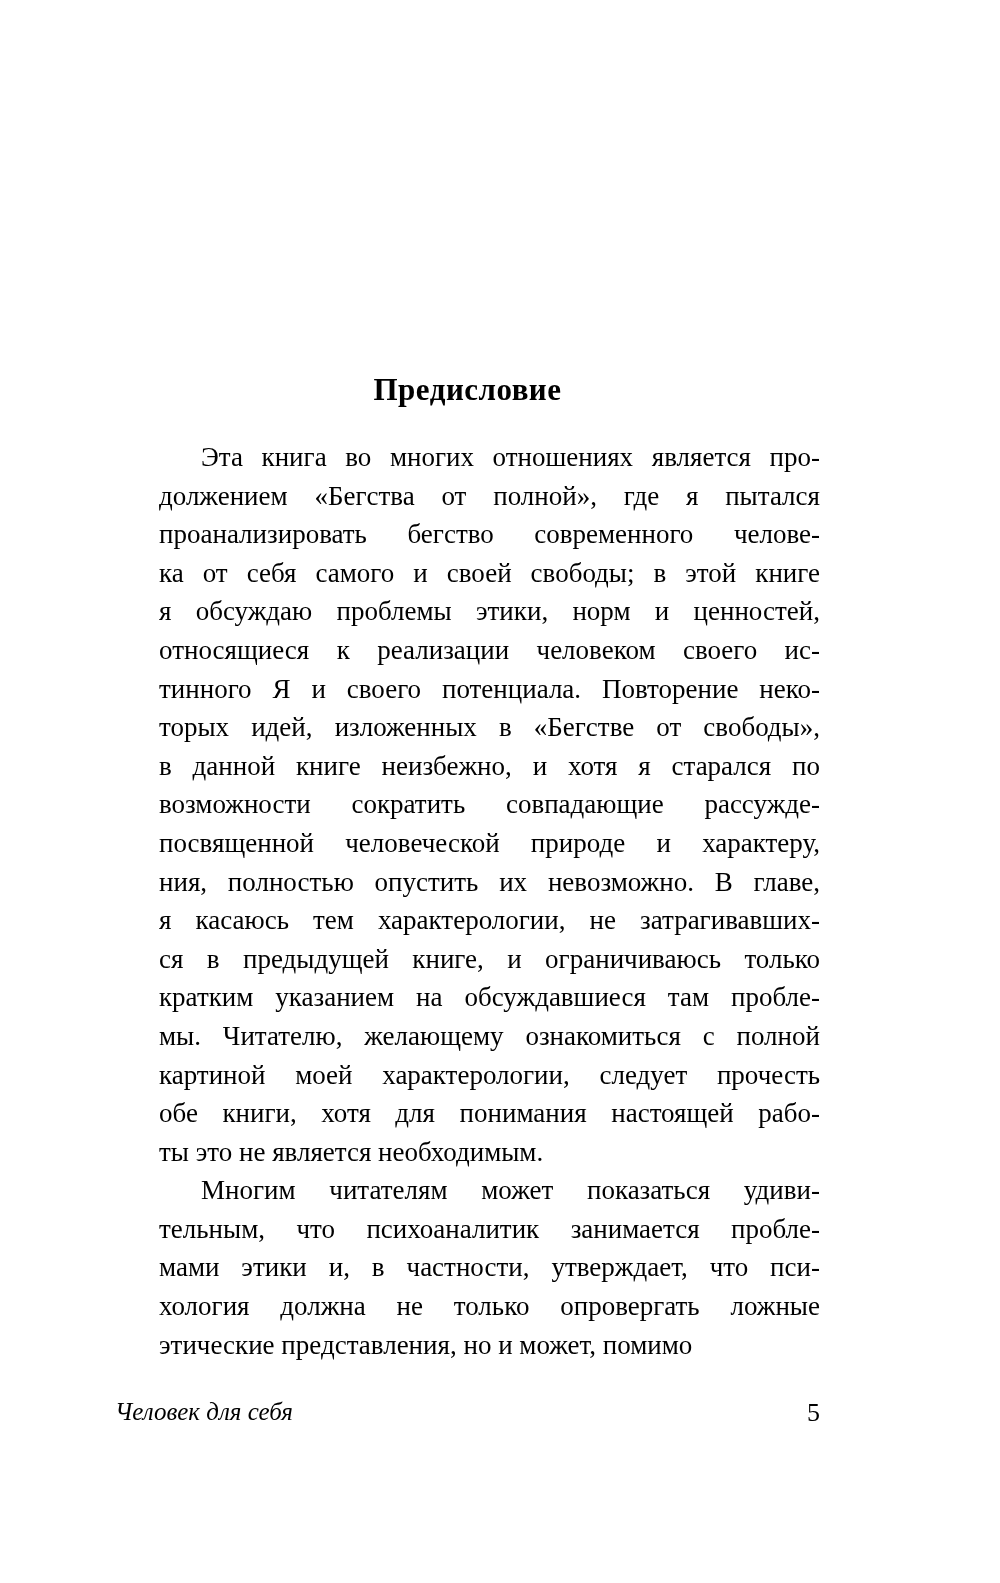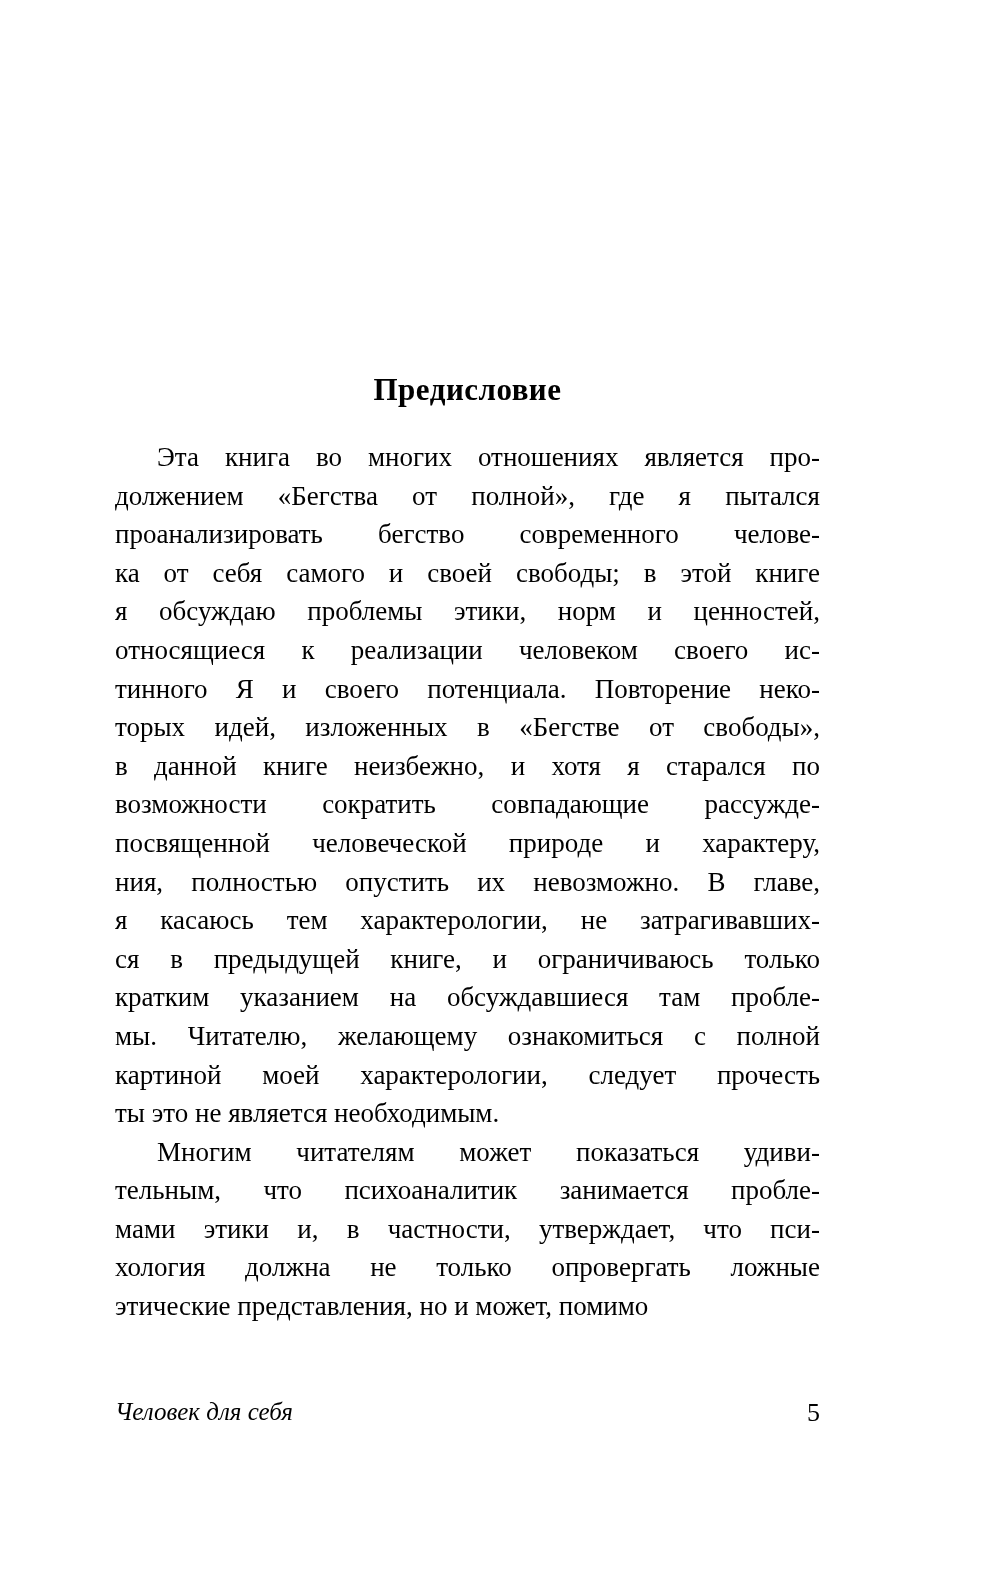--- a/index.html
+++ b/index.html
@@ -32,20 +32,21 @@
     top: 438px;
     left: 115px;
     width: 705px;
     font-size: 27px;
     line-height: 38.6px;
   }
   .line {
     text-align: justify;
     text-align-last: justify;
     white-space: normal;
+    margin-left: 44px;
   }
   .line.first {
     text-indent: 42px;
   }
   .line.last {
     text-align-last: left;
   }
   .footer {
     position: absolute;
     top: 1398px;
@@ -79,20 +80,21 @@
       <div class="line">торых идей, изложенных в «Бегстве от свободы»,</div>
       <div class="line">в данной книге неизбежно, и хотя я старался по</div>
       <div class="line">возможности сократить совпадающие рассужде-</div>
       <div class="line">посвященной человеческой природе и характеру,</div>
       <div class="line">ния, полностью опустить их невозможно. В главе,</div>
       <div class="line">я касаюсь тем характерологии, не затрагивавших-</div>
       <div class="line">ся в предыдущей книге, и ограничиваюсь только</div>
       <div class="line">кратким указанием на обсуждавшиеся там пробле-</div>
       <div class="line">мы. Читателю, желающему ознакомиться с полной</div>
       <div class="line">картиной моей характерологии, следует прочесть</div>
+      <div class="line">обе книги, хотя для понимания настоящей рабо-</div>
       <div class="line last">ты это не является необходимым.</div>
       <div class="line first">Многим читателям может показаться удиви-</div>
       <div class="line">тельным, что психоаналитик занимается пробле-</div>
       <div class="line">мами этики и, в частности, утверждает, что пси-</div>
       <div class="line">хология должна не только опровергать ложные</div>
       <div class="line last">этические представления, но и может, помимо</div>
     </div>
   <div class="footer">
     <span class="running-title">Человек для себя</span>
     <span class="page-number">5</span>

